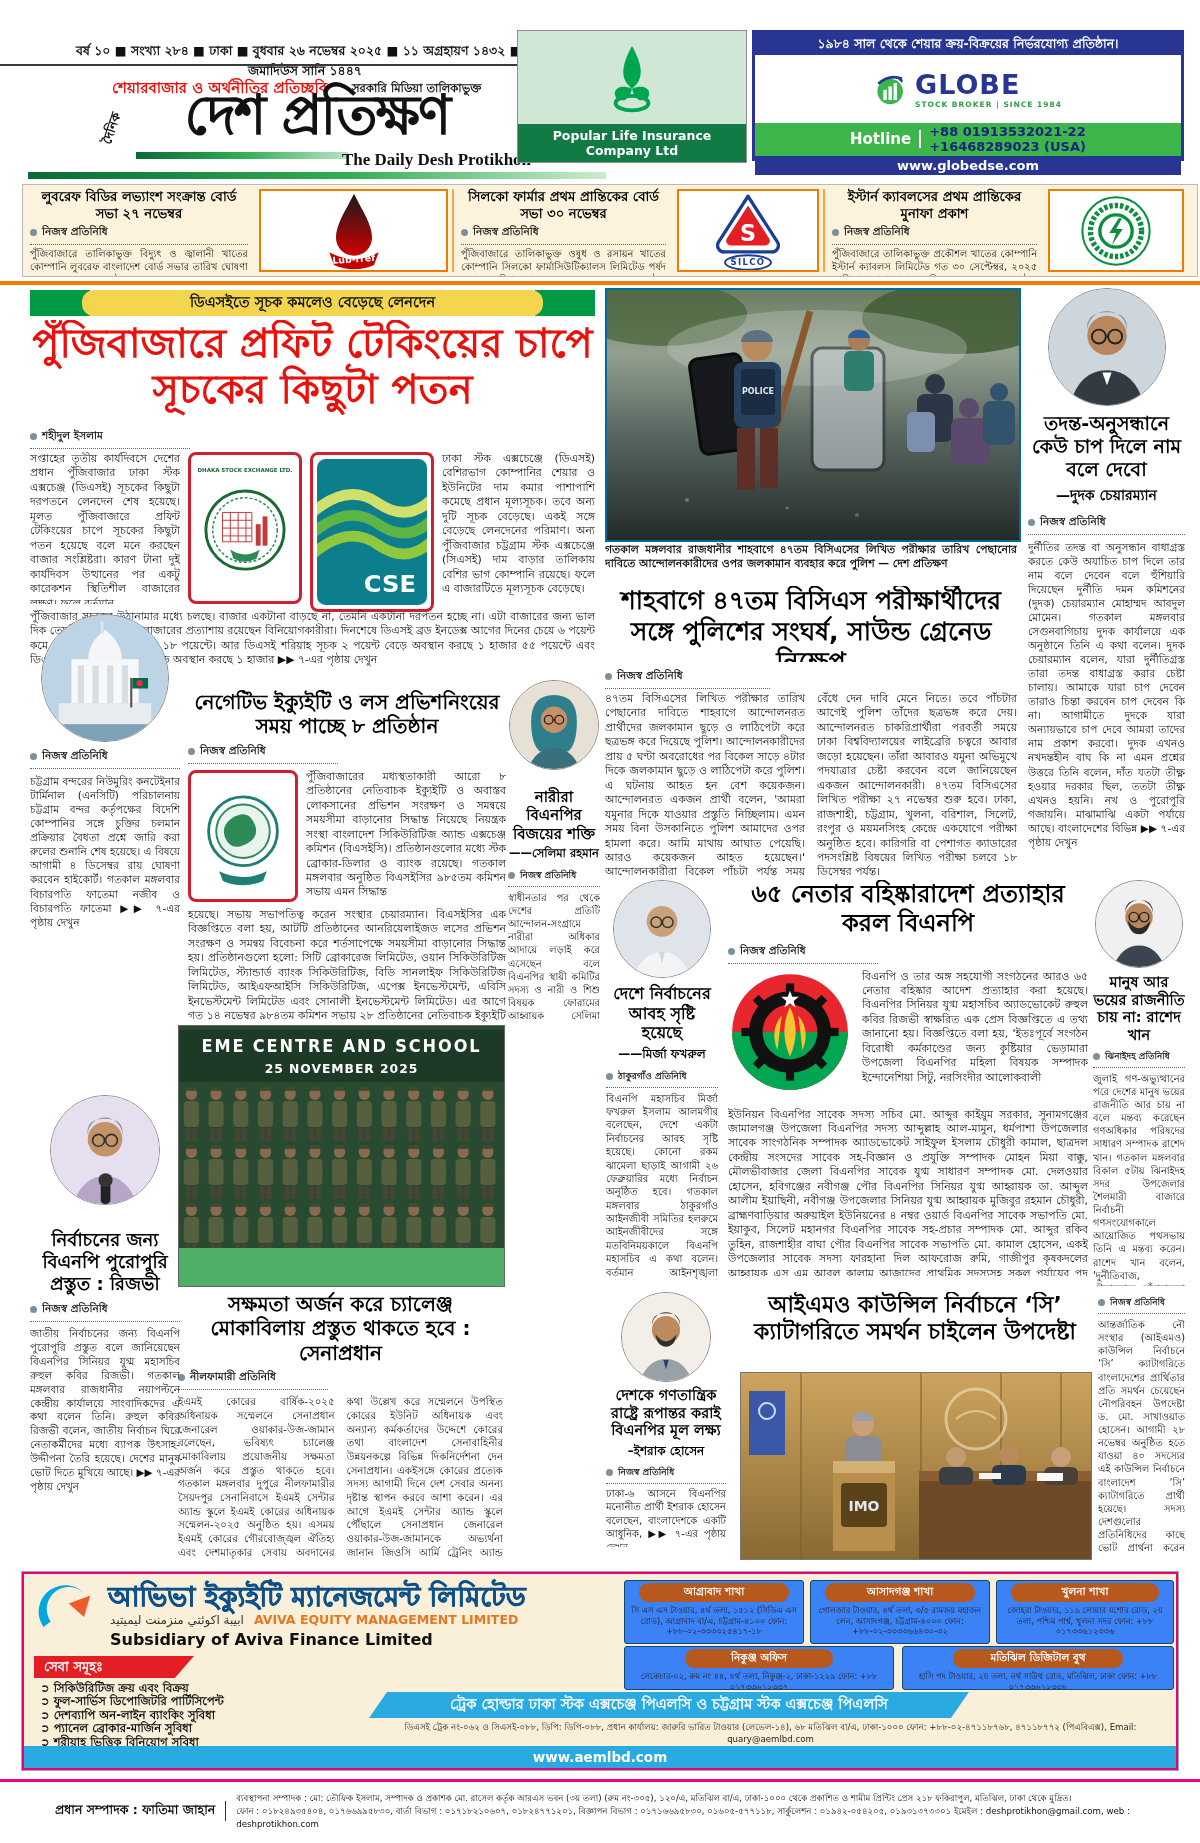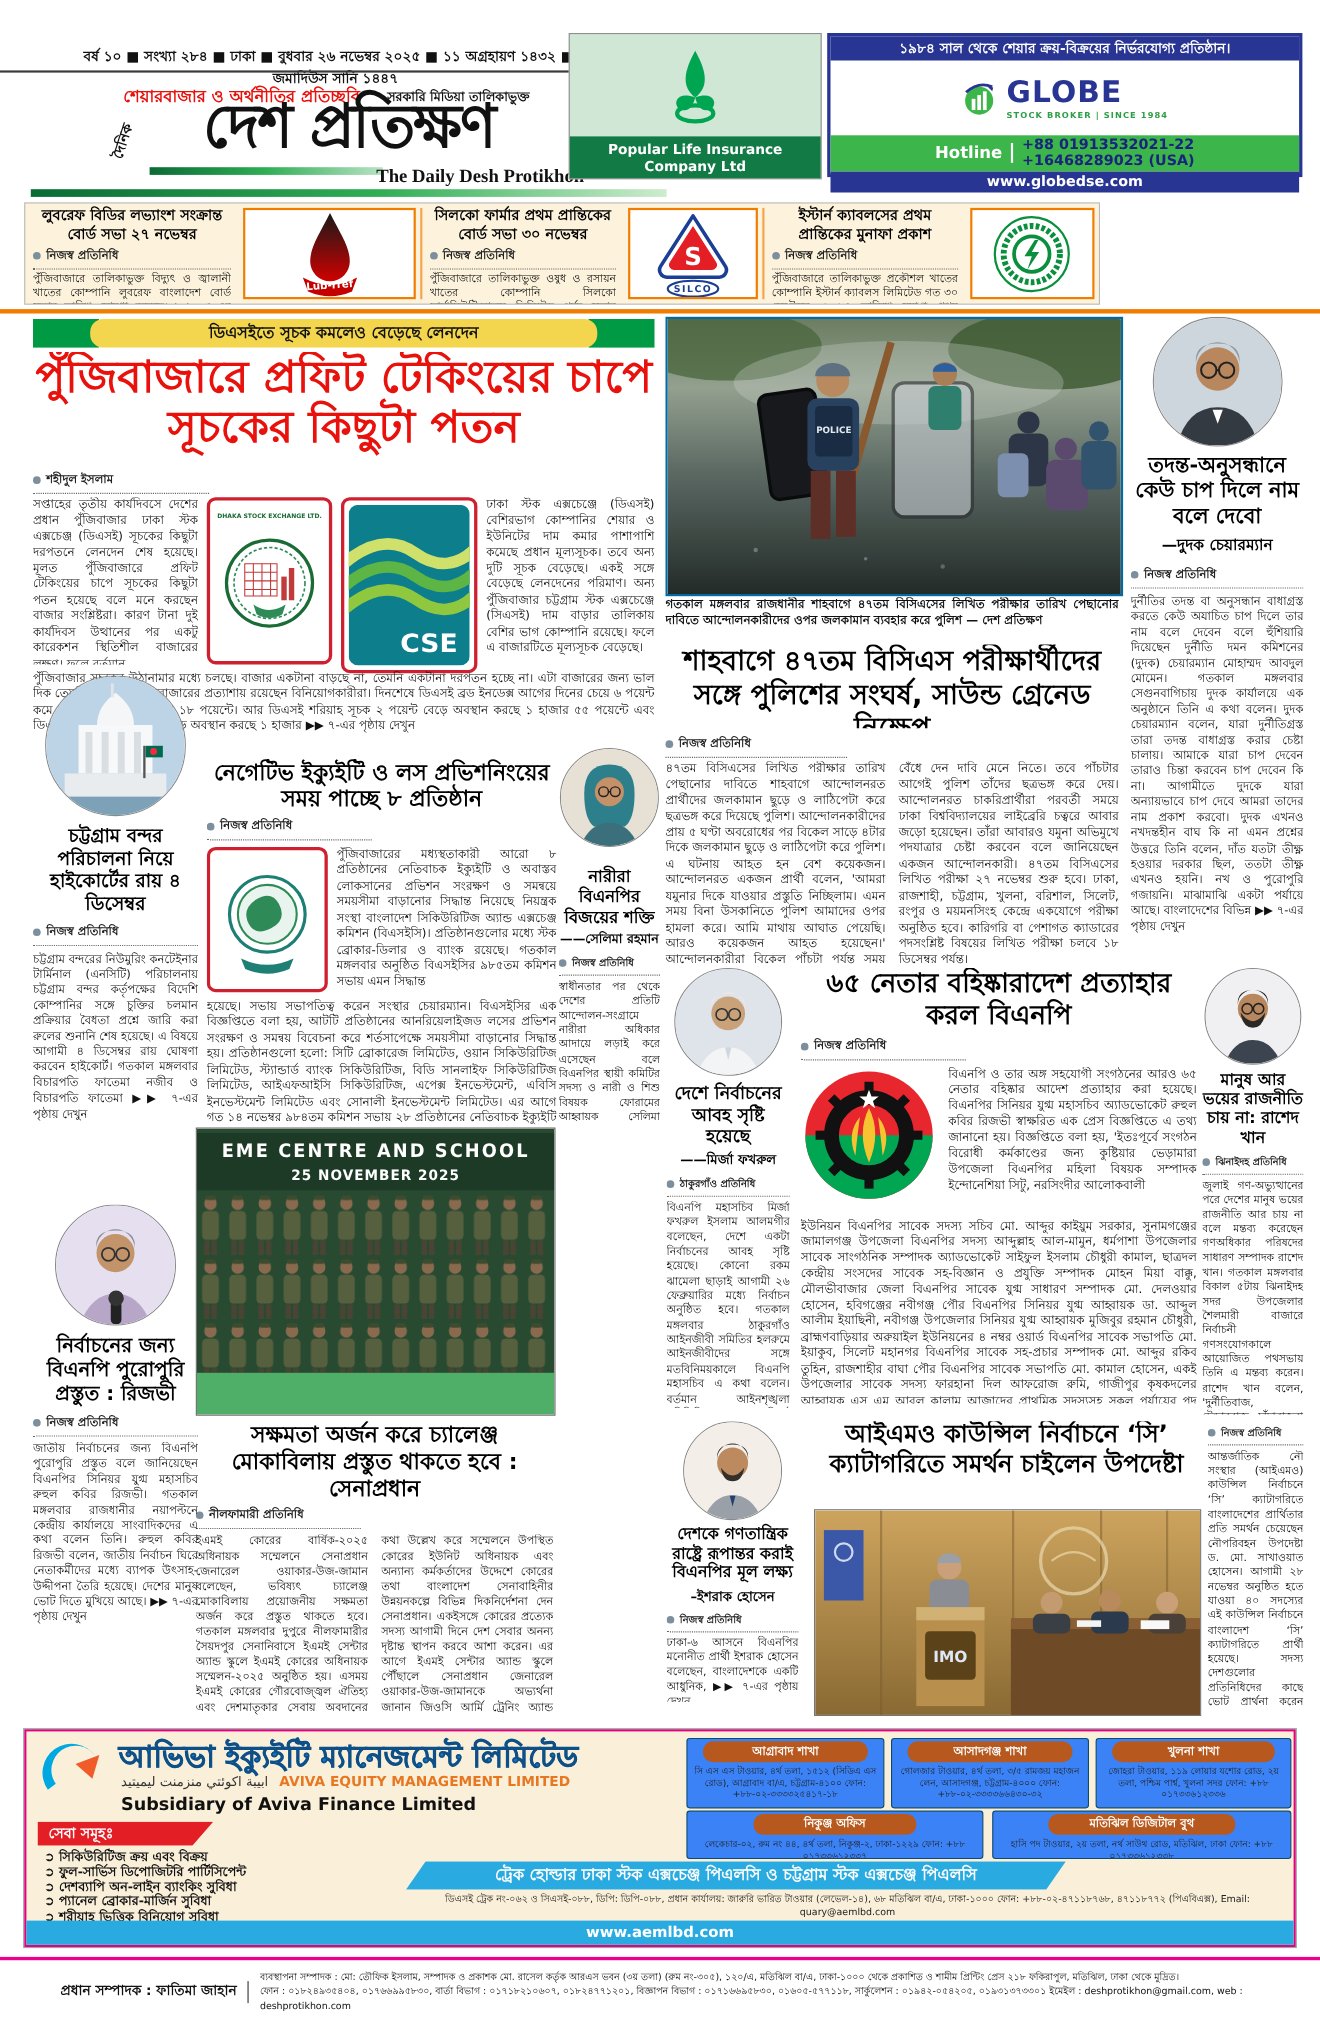--- a/index.html
+++ b/index.html
@@ -80,21 +80,21 @@
       <span style="color:#1a237e;font-weight:900;font-size:13px;line-height:1.2;">
         <span style="display:block;">+88 01913532021-22</span>
         <span style="display:block;">+16468289023 (USA)</span>
       </span>
     </div>
     <div class="ctr" style="background:#283593;color:#fff;font-weight:bold;font-size:13px;padding:2px 0;">www.globedse.com</div>
   </div>
 
   <div class="abs" style="left:28px;top:172px;width:578px;height:7px;background:linear-gradient(90deg,#0a6b35,#2fae54 55%,#cdeccd);"></div>
 
-  <div class="abs adstrip" style="left:22px;top:184px;width:978px;height:93px;box-sizing:border-box;">
+  <div class="abs adstrip" style="left:22px;top:184px;width:1176px;height:93px;box-sizing:border-box;">
     <div class="adcell" style="width:218px;">
       <div class="adtitle">লুবরেফ বিডির লভ্যাংশ সংক্রান্ত বোর্ড সভা ২৭ নভেম্বর</div>
       <div class="byline" style="margin-top:2px;">
           <span class="dot"></span>
         <span>নিজস্ব প্রতিনিধি</span>
         </div>
       <div class="bt" style="font-size:9.8px;height:30px;margin-top:2px;">পুঁজিবাজারে তালিকাভুক্ত বিদ্যুৎ ও জ্বালানী খাতের কোম্পানি লুবরেফ বাংলাদেশ বোর্ড সভার তারিখ ঘোষণা করেছে। ▶▶ ৭-এর পৃষ্ঠায় দেখুন</div>
     </div>
     <div class="adlogo" style="width:185px;">
       <svg width="78" height="80" viewBox="0 0 110 120">
@@ -280,21 +280,20 @@
             <rect x="48" y="48" width="6" height="36"></rect>
             <rect x="62" y="48" width="6" height="36"></rect>
             <rect x="76" y="48" width="6" height="36"></rect>
           </g>
         <rect x="16" y="84" width="88" height="20" fill="#e8ecef"></rect>
         <rect x="86" y="60" width="15" height="10" fill="#006a4e"></rect>
           <circle cx="93" cy="65" r="3" fill="#f42a41"></circle>
         <rect x="84" y="60" width="2" height="28" fill="#555"></rect>
       </svg>
     </span>
-    <div class="hl" style="font-size:17px;margin-top:8px;">চট্টগ্রাম বন্দর পরিচালনা নিয়ে হাইকোর্টের রায় ৪ ডিসেম্বর</div>
     <div class="byline" style="margin-top:6px;">
         <span class="dot"></span>
       <span>নিজস্ব প্রতিনিধি</span>
       </div>
     <div class="bt" style="margin-top:5px;height:205px;font-size:10.5px;">চট্টগ্রাম বন্দরের নিউমুরিং কনটেইনার টার্মিনাল (এনসিটি) পরিচালনায় চট্টগ্রাম বন্দর কর্তৃপক্ষের বিদেশি কোম্পানির সঙ্গে চুক্তির চলমান প্রক্রিয়ার বৈধতা প্রশ্নে জারি করা রুলের শুনানি শেষ হয়েছে। এ বিষয়ে আগামী ৪ ডিসেম্বর রায় ঘোষণা করবেন হাইকোর্ট। গতকাল মঙ্গলবার বিচারপতি ফাতেমা নজীব ও বিচারপতি ফাতেমা ▶▶ ৭-এর পৃষ্ঠায় দেখুন</div>
   </div>
 
   <div class="abs" style="left:188px;top:690px;width:318px;height:332px;overflow:hidden;">
     <div class="hl" style="font-size:20px;">নেগেটিভ ইক্যুইটি ও লস প্রভিশনিংয়ের সময় পাচ্ছে ৮ প্রতিষ্ঠান</div>
     <div class="byline" style="width:150px;margin-top:4px;">
@@ -456,21 +455,21 @@
         <g stroke="#333" fill="none" stroke-width="1.5">
             <circle cx="44" cy="41" r="5.5"></circle>
             <circle cx="56" cy="41" r="5.5"></circle>
             <path d="M49 41 h2"></path>
           </g>
         <path d="M20 100 q10 -26 30 -26 q20 0 30 26z" fill="#b8a6c9"></path>
         <rect x="46" y="80" width="9" height="20" rx="4" fill="#222"></rect>
         <circle cx="50.5" cy="78" r="6.5" fill="#333"></circle>
       </svg>
     </span>
-    <div class="hl" style="font-size:18px;margin-top:8px;">নির্বাচনের জন্য বিএনপি পুরোপুরি প্রস্তুত : রিজভী</div>
+    <div class="hl" style="font-size:18px;margin-top:24px;">নির্বাচনের জন্য বিএনপি পুরোপুরি প্রস্তুত : রিজভী</div>
     <div class="byline" style="margin-top:6px;">
         <span class="dot"></span>
       <span>নিজস্ব প্রতিনিধি</span>
       </div>
     <div class="bt" style="margin-top:5px;height:226px;font-size:10.4px;">জাতীয় নির্বাচনের জন্য বিএনপি পুরোপুরি প্রস্তুত বলে জানিয়েছেন বিএনপির সিনিয়র যুগ্ম মহাসচিব রুহুল কবির রিজভী। গতকাল মঙ্গলবার রাজধানীর নয়াপল্টনে কেন্দ্রীয় কার্যালয়ে সাংবাদিকদের এ কথা বলেন তিনি। রুহুল কবির রিজভী বলেন, জাতীয় নির্বাচন ঘিরে নেতাকর্মীদের মধ্যে ব্যাপক উৎসাহ-উদ্দীপনা তৈরি হয়েছে। দেশের মানুষ ভোট দিতে মুখিয়ে আছে। ▶▶ ৭-এর পৃষ্ঠায় দেখুন</div>
   </div>
 
   <div class="abs" style="left:606px;top:1292px;width:120px;height:268px;overflow:hidden;">
     <span class="circ" style="width:88px;height:88px;">
       <svg class="svgfit" viewBox="0 0 100 100">

